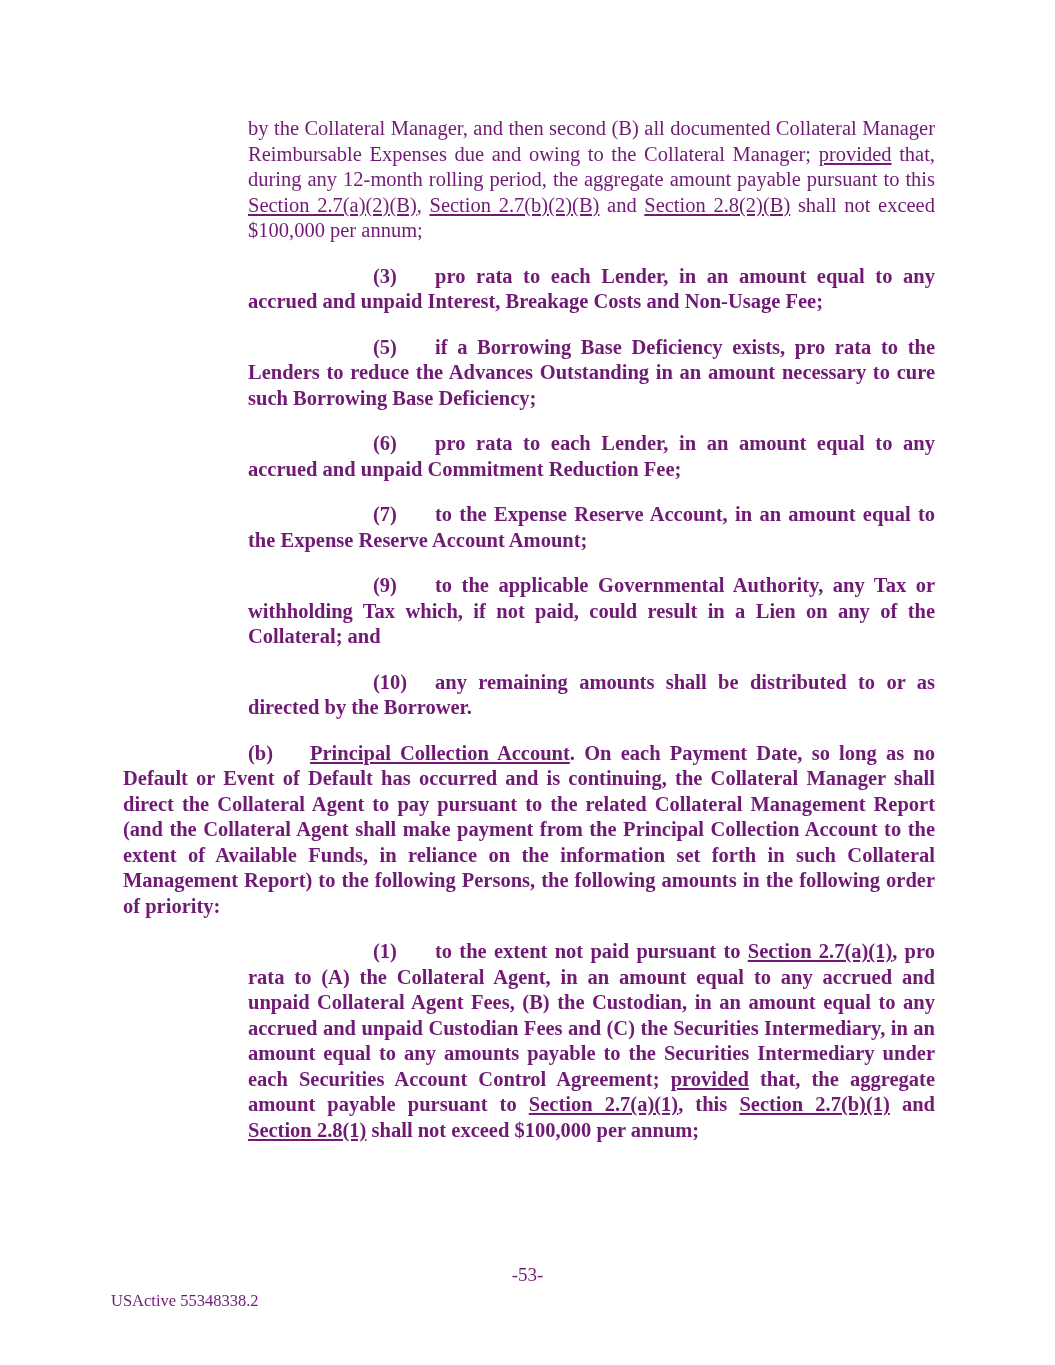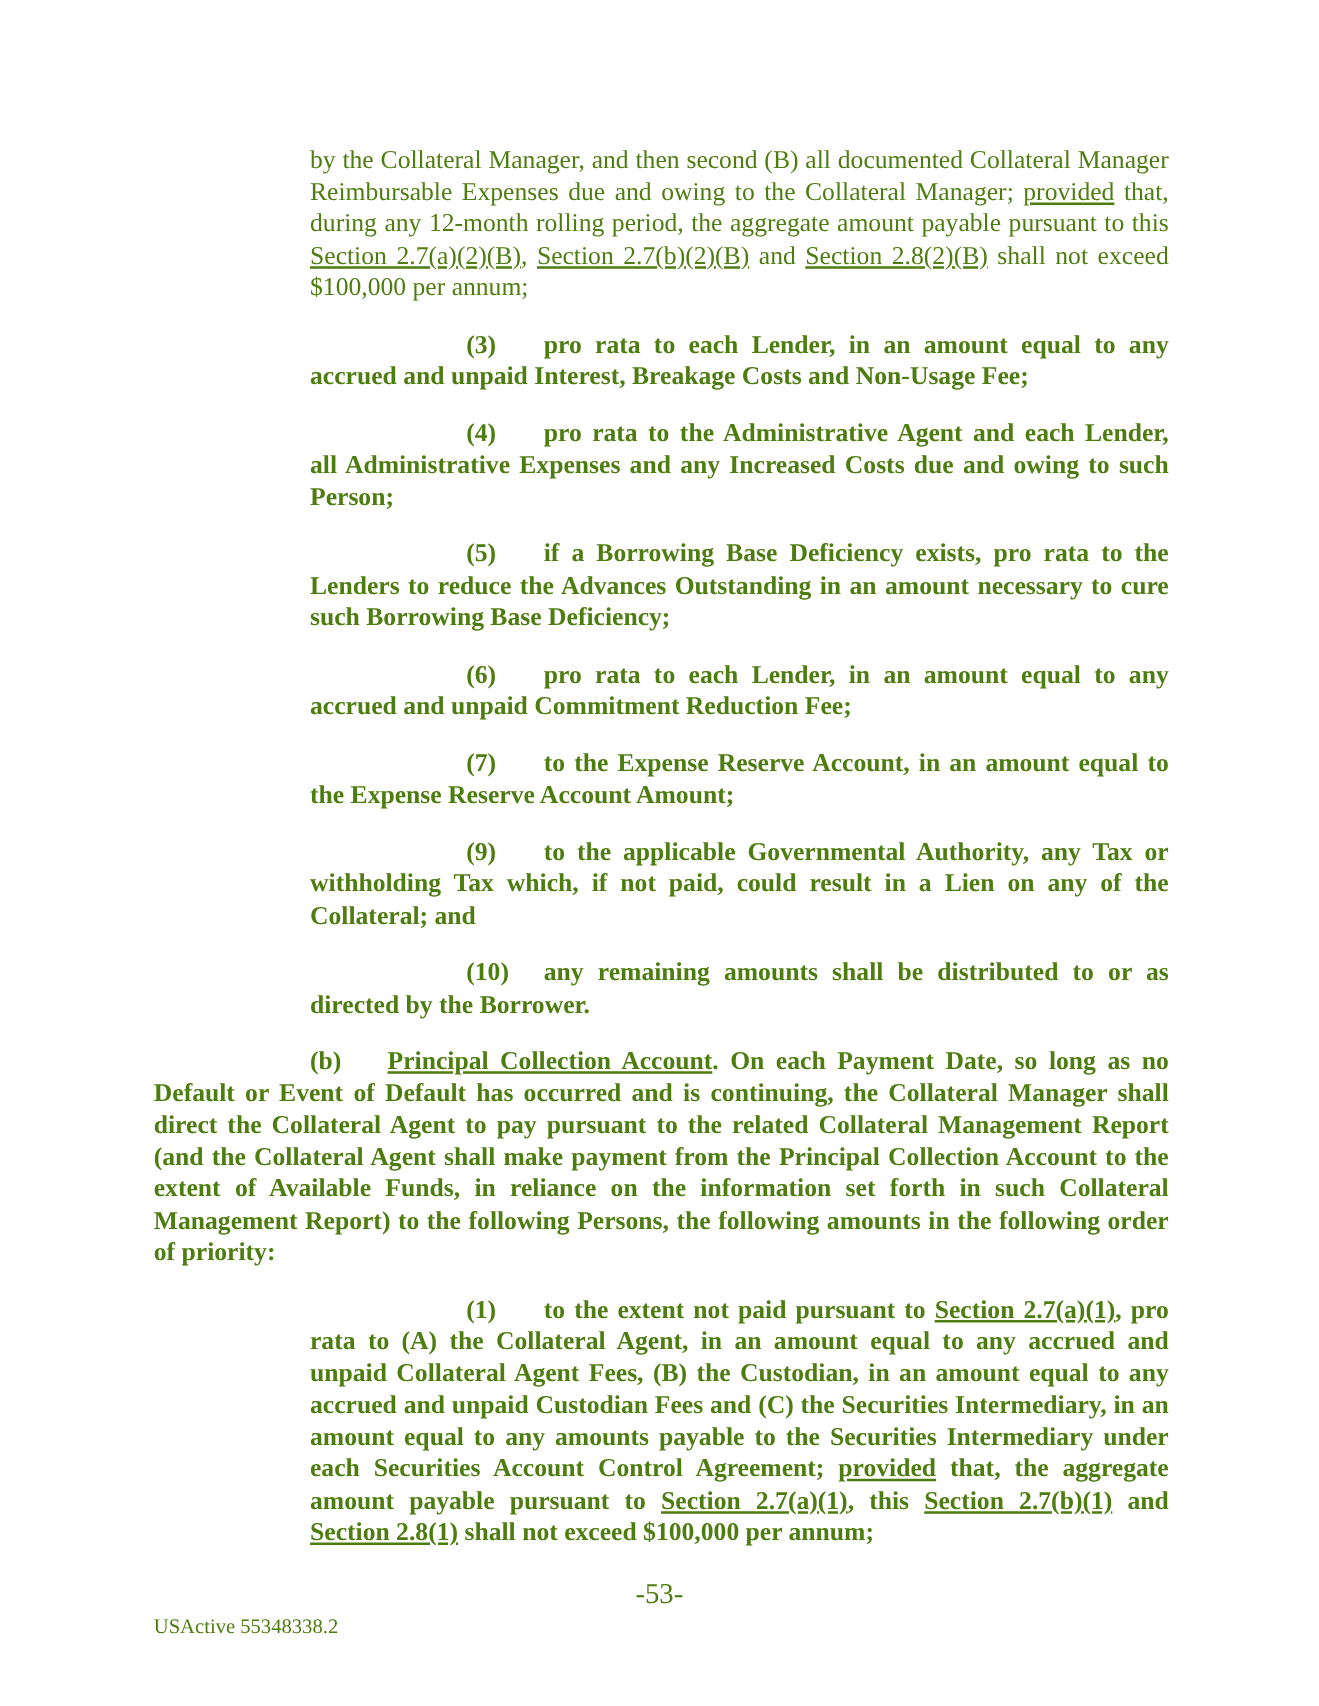--- a/index.html
+++ b/index.html
@@ -5,21 +5,21 @@
   html, body {
     margin: 0;
     padding: 0;
     background: #ffffff;
   }
   .page {
     position: relative;
     width: 1002px;
     height: 1365px;
     background: #ffffff;
-    color: #4d7c0f;
+    color: #701a75;
     font-family: "Liberation Serif", "DejaVu Serif", serif;
     font-size: 20.5px;
     line-height: 25.5px;
     overflow: hidden;
     box-sizing: border-box;
   }
   .body {
     position: absolute;
     top: 116px;
     left: 123px;
@@ -43,37 +43,36 @@
   }
   span.u {
     text-decoration: underline;
   }
   .footer-pageno {
     position: absolute;
     top: 1262px;
     left: 0;
     width: 1055px;
     text-align: center;
-    font-size: 23px;
+    font-size: 19px;
   }
   .footer-docid {
     position: absolute;
     top: 1288px;
-    left: 123px;
+    left: 111px;
     font-size: 16.5px;
   }
 </style>
 </head>
 <body>
 
 <div class="page">
   <div class="body" id="doc-body">
       <p class="para indent"><span>by the Collateral Manager, and then second (B) all documented Collateral Manager Reimbursable Expenses due and owing to the Collateral Manager; </span><span class="u">provided</span><span> that, during any 12-month rolling period, the aggregate amount payable pursuant to this </span><span class="u">Section 2.7(a)(2)(B)</span><span>, </span><span class="u">Section 2.7(b)(2)(B)</span><span> and </span><span class="u">Section 2.8(2)(B)</span><span> shall not exceed $100,000 per annum;</span></p>
       <p class="para indent firstline"><span class="num">(3)</span><span>pro rata to each Lender, in an amount equal to any accrued and unpaid Interest, Breakage Costs and Non-Usage Fee;</span></p>
-      <p class="para indent firstline"><span class="num">(4)</span><span>pro rata to the Administrative Agent and each Lender, all Administrative Expenses and any Increased Costs due and owing to such Person;</span></p>
       <p class="para indent firstline"><span class="num">(5)</span><span>if a Borrowing Base Deficiency exists, pro rata to the Lenders to reduce the Advances Outstanding in an amount necessary to cure such Borrowing Base Deficiency;</span></p>
       <p class="para indent firstline"><span class="num">(6)</span><span>pro rata to each Lender, in an amount equal to any accrued and unpaid Commitment Reduction Fee;</span></p>
       <p class="para indent firstline"><span class="num">(7)</span><span>to the Expense Reserve Account, in an amount equal to the Expense Reserve Account Amount;</span></p>
       <p class="para indent firstline"><span class="num">(9)</span><span>to the applicable Governmental Authority, any Tax or withholding Tax which, if not paid, could result in a Lien on any of the Collateral; and</span></p>
       <p class="para indent firstline"><span class="num">(10)</span><span>any remaining amounts shall be distributed to or as directed by the Borrower.</span></p>
       <p class="para firstline"><span class="num">(b)</span><span class="u">Principal Collection Account</span><span>.  On each Payment Date, so long as no Default or Event of Default has occurred and is continuing, the Collateral Manager shall direct the Collateral Agent to pay pursuant to the related Collateral Management Report (and the Collateral Agent shall make payment from the Principal Collection Account to the extent of Available Funds, in reliance on the information set forth in such Collateral Management Report) to the following Persons, the following amounts in the following order of priority:</span></p>
       <p class="para indent firstline"><span class="num">(1)</span><span>to the extent not paid pursuant to </span><span class="u">Section 2.7(a)(1)</span><span>, pro rata to (A) the Collateral Agent, in an amount equal to any accrued and unpaid Collateral Agent Fees, (B) the Custodian, in an amount equal to any accrued and unpaid Custodian Fees and (C) the Securities Intermediary, in an amount equal to any amounts payable to the Securities Intermediary under each Securities Account Control Agreement; </span><span class="u">provided</span><span> that, the aggregate amount payable pursuant to </span><span class="u">Section 2.7(a)(1)</span><span>, this </span><span class="u">Section 2.7(b)(1)</span><span> and </span><span class="u">Section 2.8(1)</span><span> shall not exceed $100,000 per annum;</span></p>
     </div>
   <div class="footer-pageno">-53-</div>
   <div class="footer-docid">USActive 55348338.2</div>

